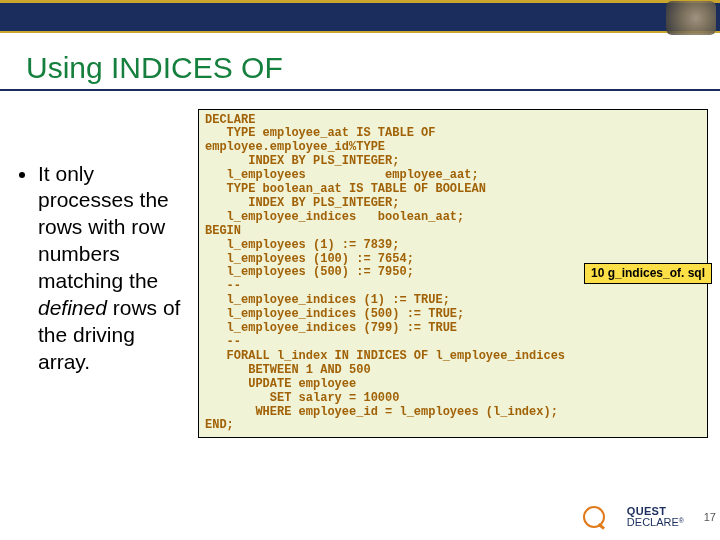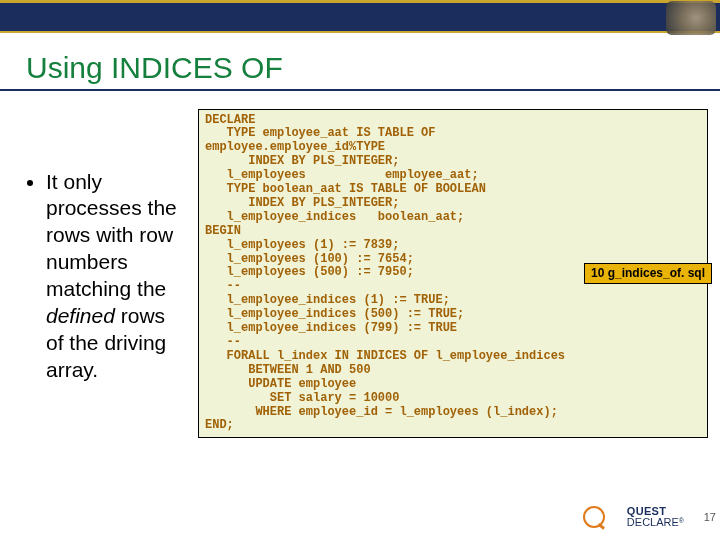--- a/index.html
+++ b/index.html
@@ -48,21 +48,21 @@
     padding: 18px 12px 0 12px;
     gap: 8px;
   }
   .bullet-col {
     width: 178px;
     padding-top: 48px;
   }
   .bullet-col ul {
     list-style: disc;
     padding-left: 22px;
-    margin: 12px;
+    margin: 4px;
   }
   .bullet-col li {
     font-size: 21px;
     line-height: 1.28;
     color: #000;
   }
   .defined {
     font-style: italic;
   }
   .code-col {
@@ -77,21 +77,21 @@
     font-size: 12px;
     font-weight: bold;
     line-height: 1.16;
     white-space: pre;
     color: #a16207;
   }
   .callout {
     position: absolute;
     right: -4px;
     top: 154px;
-    background: #eab308;
+    background: #fde047;
     border: 1.2px solid #000;
     padding: 2px 6px;
     font-family: Arial, sans-serif;
     font-size: 12px;
     font-weight: bold;
     text-align: center;
     line-height: 1.25;
   }
   .logo {
     position: absolute;

